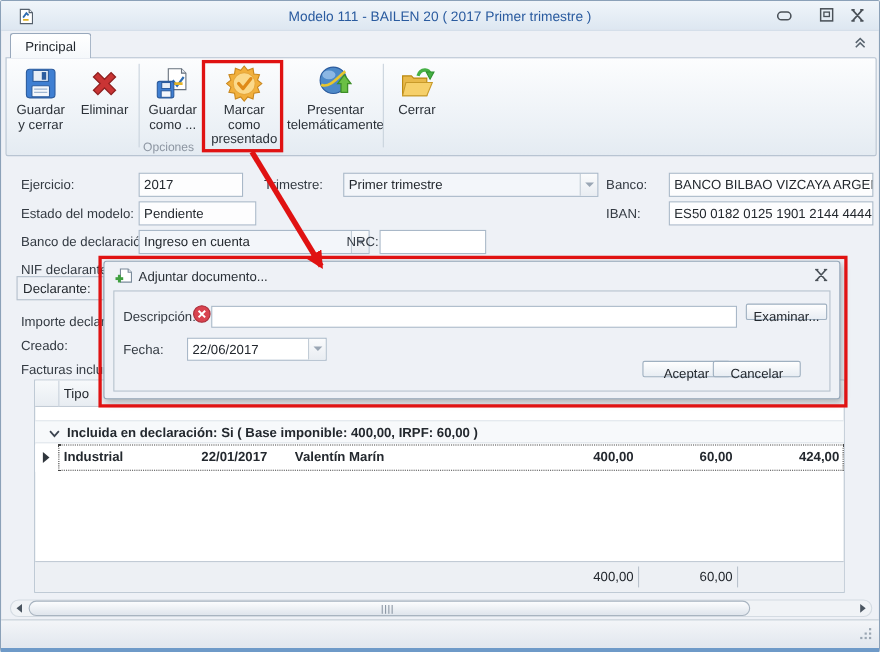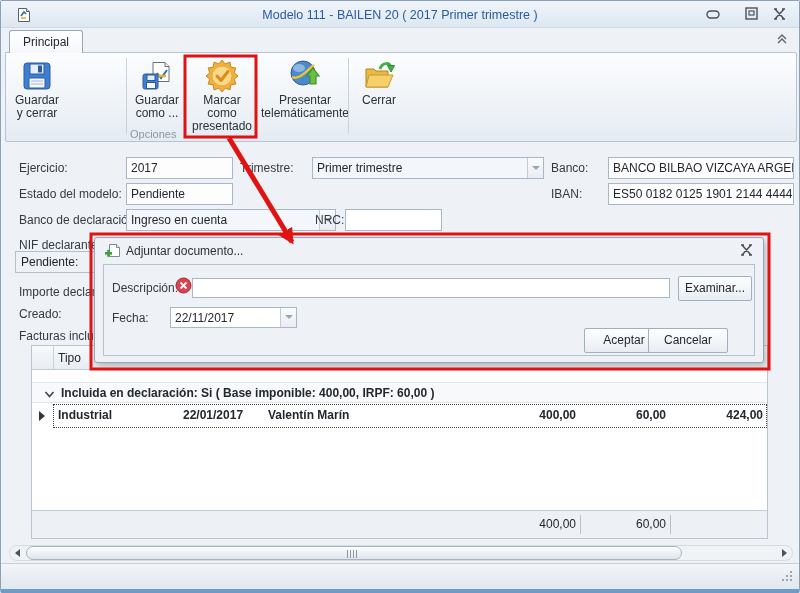--- a/index.html
+++ b/index.html
@@ -62,21 +62,21 @@
   .grip i { width:1px; height:8px; background:#8e99a6; }
   .statusbar { left:0; top:562px; width:798px; height:26px;
     background:linear-gradient(#f3f5f8,#e1e7ee); border-top:1px solid #c6cfd8; }
   
   .dialog { left:93px; top:236px; width:670px; height:126px; z-index:10;
     background:#eef1f6; border:1px solid #94a6b8; border-radius:3px;
     box-shadow:2px 3px 7px rgba(0,0,0,0.25); }
   .dtitle { position:absolute; left:0; top:0; width:668px; height:26px; }
   .dpanel { position:absolute; left:8px; top:26px; width:652px; height:92px;
     border:1px solid #b6c2ce; background:#eef1f6; }
-  .btn { position:absolute; height:25px; background:linear-gradient(#fefefe,#e8edf3);
+  .btn { position:absolute; height:15px; background:linear-gradient(#fefefe,#e8edf3);
     border:1px solid #9fb0c0; border-radius:2px; text-align:center; padding-top:4px;
     font-size:12px; color:#23282e; cursor:default; }
   .txt { position:absolute; height:20px; background:#fff; border:1px solid #a9b8c8;
     padding:2px 4px; font:12px "Liberation Sans",sans-serif; }
   
   .annot { left:0; top:0; z-index:20; pointer-events:none; }
 </style>
 </head>
 <body>
 
@@ -128,20 +128,28 @@
             <rect x="10" y="5" width="14" height="10" fill="#e8eef6" stroke="#2c5c9e"></rect>
             <rect x="18" y="6.5" width="4" height="7" fill="#2c5c9e"></rect>
             <rect x="9" y="19" width="16" height="10" rx="1" fill="#f4f7fb" stroke="#2c5c9e"></rect>
             <path d="M11 22 h12 M11 25 h12" stroke="#9fb6d2"></path>
           </svg>
       </div>
       <div class="rlab">Guardar</div>
       <div class="rlab">y cerrar</div>
     </div>
 
+    <div class="rbtn" style="left:62px;width:54px;">
+      <div class="ricon">
+        <svg width="34" height="34" viewBox="0 0 34 34">
+            <path d="M7 11 L11 7 L17 13 L23 7 L27 11 L21 17 L27 23 L23 27 L17 21 L11 27 L7 23 L13 17 Z" fill="#c93434" stroke="#8f1f1f" stroke-width="1.2"></path>
+          </svg>
+      </div>
+      <div class="rlab">Eliminar</div>
+    </div>
 
     <div class="rsep" style="left:120px;"></div>
 
     <div class="rbtn" style="left:124px;width:54px;">
       <div class="ricon">
         <svg width="34" height="34" viewBox="0 0 34 34">
             <path d="M13 3.5 h12 l4 4 v15 h-16 z" fill="#fff" stroke="#66707c"></path>
             <path d="M25 3.5 v4 h4" fill="#e9eef4" stroke="#66707c"></path>
             <path d="M17 14 l4 5 l6 -8" stroke="#2f6cb0" stroke-width="2" fill="none"></path>
             <path d="M18 17 l8 0" stroke="#e6b424" stroke-width="2.4"></path>
@@ -190,21 +198,21 @@
             <polygon points="29,13 25.5,6.5 32.5,6.5" fill="#45b045" stroke="#2f8f2f"></polygon>
           </svg>
       </div>
       <div class="rlab">Cerrar</div>
     </div>
 
     <div class="rgroup">Opciones</div>
   </div>
 
   <div class="lbl" style="left:18px;top:160px;">Ejercicio:</div>
-  <div class="inp" style="left:125px;top:156px;width:107px;">2017</div>
+  <div class="inp" style="left:125px;top:156px;width:95px;">2017</div>
   <div class="lbl" style="left:239px;top:160px;">Trimestre:</div>
   <div class="combo" style="left:311px;top:156px;width:232px;">
     <span>Primer trimestre</span>
     <span class="arrowbox">
         <i class="tri-down"></i>
       </span>
   </div>
   <div class="lbl" style="left:550px;top:160px;">Banco:</div>
   <div class="inp" style="left:607px;top:156px;width:186px;">BANCO BILBAO VIZCAYA ARGENTARIA</div>
 
@@ -218,21 +226,21 @@
     <span>Ingreso en cuenta</span>
     <span class="arrowbox">
         <i class="tri-down"></i>
       </span>
   </div>
   <div class="lbl" style="left:314px;top:212px;">NRC:</div>
   <div class="inp" style="left:344px;top:208px;width:97px;background:#fff;"></div>
 
   <div class="lbl" style="left:18px;top:237px;">NIF declarante</div>
   <div class="abs" style="left:14px;top:250px;width:80px;height:22px;border:1px solid #b3bfcb;padding:3px 0 0 5px;">
-    <span>Pendiente:</span>
+    <span>Declarante:</span>
   </div>
   <div class="lbl" style="left:18px;top:284px;">Importe declar</div>
   <div class="lbl" style="left:18px;top:306px;">Creado:</div>
   <div class="lbl" style="left:18px;top:328px;">Facturas inclui</div>
 
   <div class="abs tbl">
     <div class="thead">
       <div class="cell" style="left:26px;top:5px;">Tipo</div>
       <div class="abs" style="left:21px;top:0;width:1px;height:24px;background:#c9d2dc;"></div>
     </div>
@@ -321,21 +329,21 @@
         <svg width="17" height="17" viewBox="0 0 17 17">
             <circle cx="8.5" cy="8.5" r="7.5" fill="#d9434f" stroke="#a82c38"></circle>
             <path d="M5.5 5.5 L11.5 11.5 M11.5 5.5 L5.5 11.5" stroke="#fff" stroke-width="1.8"></path>
           </svg>
       </span>
       <input class="txt" style="left: 88px; top: 13px; width: 478px;">
       <div class="btn" style="left:574px;top:11px;width:74px;">Examinar...</div>
 
       <div class="lbl" style="left:8px;top:46px;">Fecha:</div>
       <div class="combo" style="left:66px;top:42px;width:127px;background:#fff;height:21px;">
-        <span>22/11/2017</span>
+        <span>22/06/2017</span>
         <span class="arrowbox" style="height:19px;">
             <i class="tri-down" style="top:7px;"></i>
           </span>
       </div>
 
       <div class="btn" style="left:480px;top:63px;width:80px;">Aceptar</div>
       <div class="btn" style="left:544px;top:63px;width:80px;">Cancelar</div>
     </div>
   </div>
 

